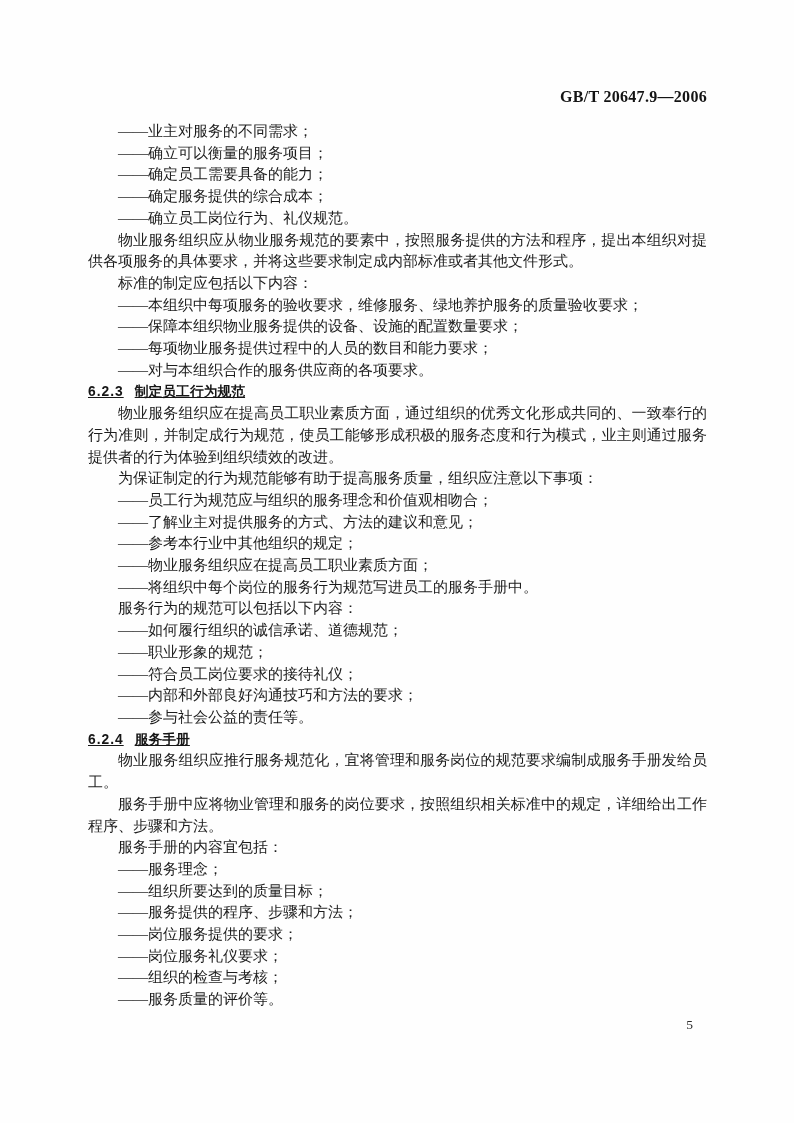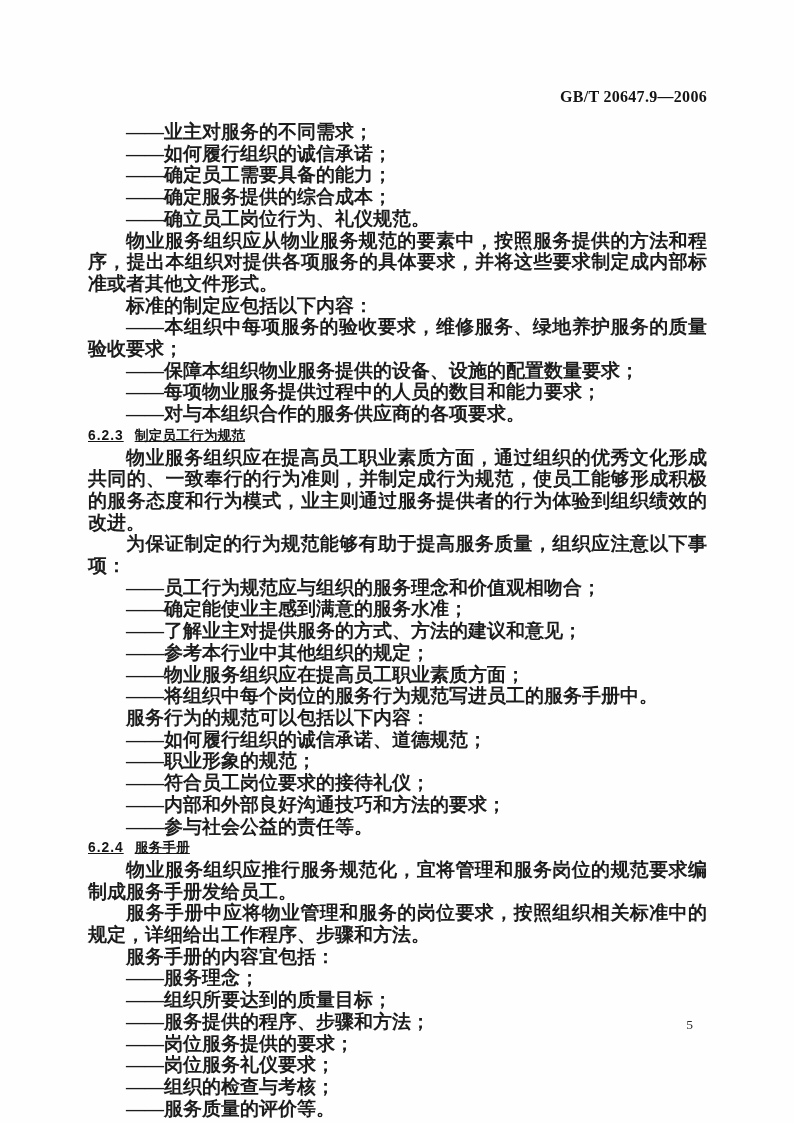--- a/index.html
+++ b/index.html
@@ -26,25 +26,24 @@
       text-align: right;
       font-weight: bold;
       font-size: 16px;
       line-height: 18px;
       letter-spacing: 0.3px;
       margin: 0 0 15px 0;
       color: #141414;
     }
     .content p {
       margin: 0;
-      font-size: 19px;
+      font-size: 15px;
       line-height: 21.7px;
       text-align: justify;
       letter-spacing: 0;
-      font-weight: bold;
     }
     .para {
       text-indent: 2em;
     }
     .dash {
       text-indent: 2em;
     }
     h3.heading {
       margin: 0;
       font-size: 13.8px;
@@ -68,35 +67,34 @@
     }
   </style>
 </head>
 <body>
 
 <div class="page">
   <div class="content">
     <div class="doc-code">GB/T 20647.9—2006</div>
     <div id="blocks">
         <p class="dash">——业主对服务的不同需求；</p>
-        <p class="dash">——如何履行组织的诚信承诺；</p>
+        <p class="dash">——确立可以衡量的服务项目；</p>
         <p class="dash">——确定员工需要具备的能力；</p>
         <p class="dash">——确定服务提供的综合成本；</p>
         <p class="dash">——确立员工岗位行为、礼仪规范。</p>
         <p class="para">物业服务组织应从物业服务规范的要素中，按照服务提供的方法和程序，提出本组织对提供各项服务的具体要求，并将这些要求制定成内部标准或者其他文件形式。</p>
         <p class="para">标准的制定应包括以下内容：</p>
         <p class="dash">——本组织中每项服务的验收要求，维修服务、绿地养护服务的质量验收要求；</p>
         <p class="dash">——保障本组织物业服务提供的设备、设施的配置数量要求；</p>
         <p class="dash">——每项物业服务提供过程中的人员的数目和能力要求；</p>
         <p class="dash">——对与本组织合作的服务供应商的各项要求。</p>
         <h3 class="heading"><span class="num">6.2.3</span><span>制定员工行为规范</span></h3>
         <p class="para">物业服务组织应在提高员工职业素质方面，通过组织的优秀文化形成共同的、一致奉行的行为准则，并制定成行为规范，使员工能够形成积极的服务态度和行为模式，业主则通过服务提供者的行为体验到组织绩效的改进。</p>
         <p class="para">为保证制定的行为规范能够有助于提高服务质量，组织应注意以下事项：</p>
         <p class="dash">——员工行为规范应与组织的服务理念和价值观相吻合；</p>
-        <p class="dash">——确定能使业主感到满意的服务水准；</p>
         <p class="dash">——了解业主对提供服务的方式、方法的建议和意见；</p>
         <p class="dash">——参考本行业中其他组织的规定；</p>
         <p class="dash">——物业服务组织应在提高员工职业素质方面；</p>
         <p class="dash">——将组织中每个岗位的服务行为规范写进员工的服务手册中。</p>
         <p class="para">服务行为的规范可以包括以下内容：</p>
         <p class="dash">——如何履行组织的诚信承诺、道德规范；</p>
         <p class="dash">——职业形象的规范；</p>
         <p class="dash">——符合员工岗位要求的接待礼仪；</p>
         <p class="dash">——内部和外部良好沟通技巧和方法的要求；</p>
         <p class="dash">——参与社会公益的责任等。</p>

